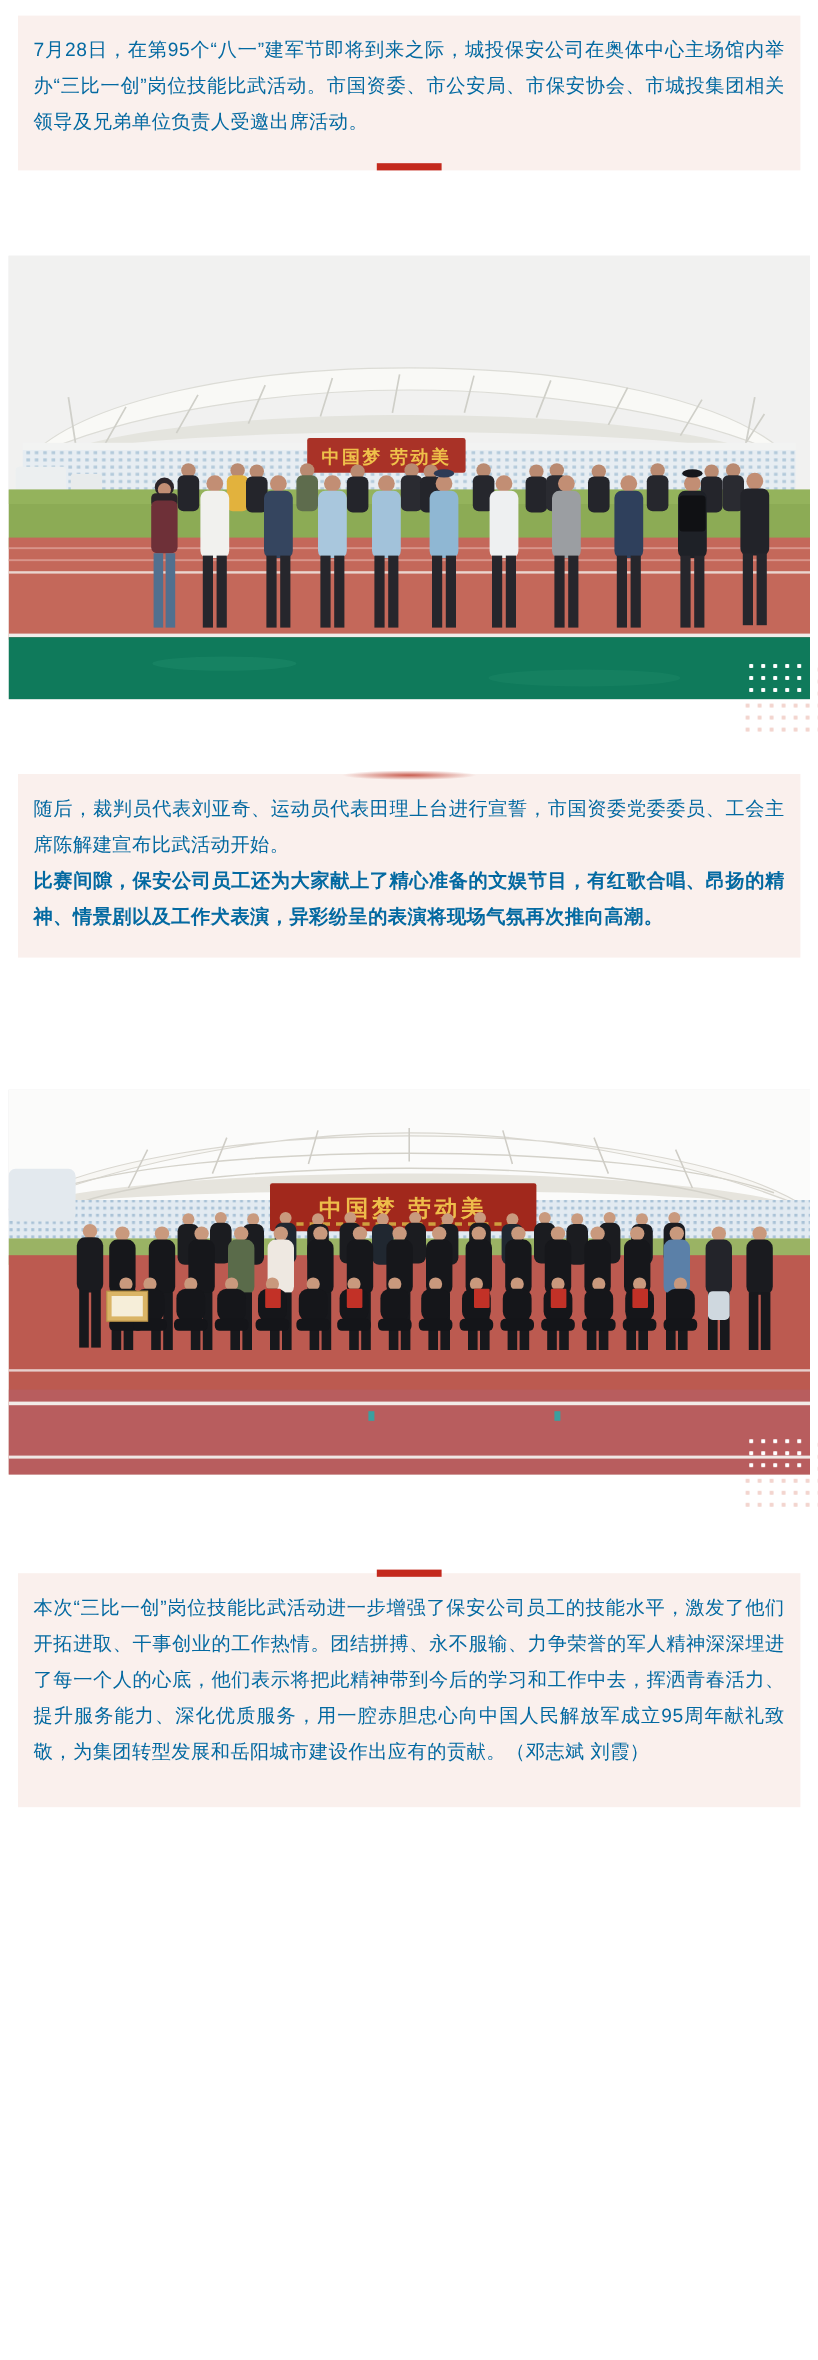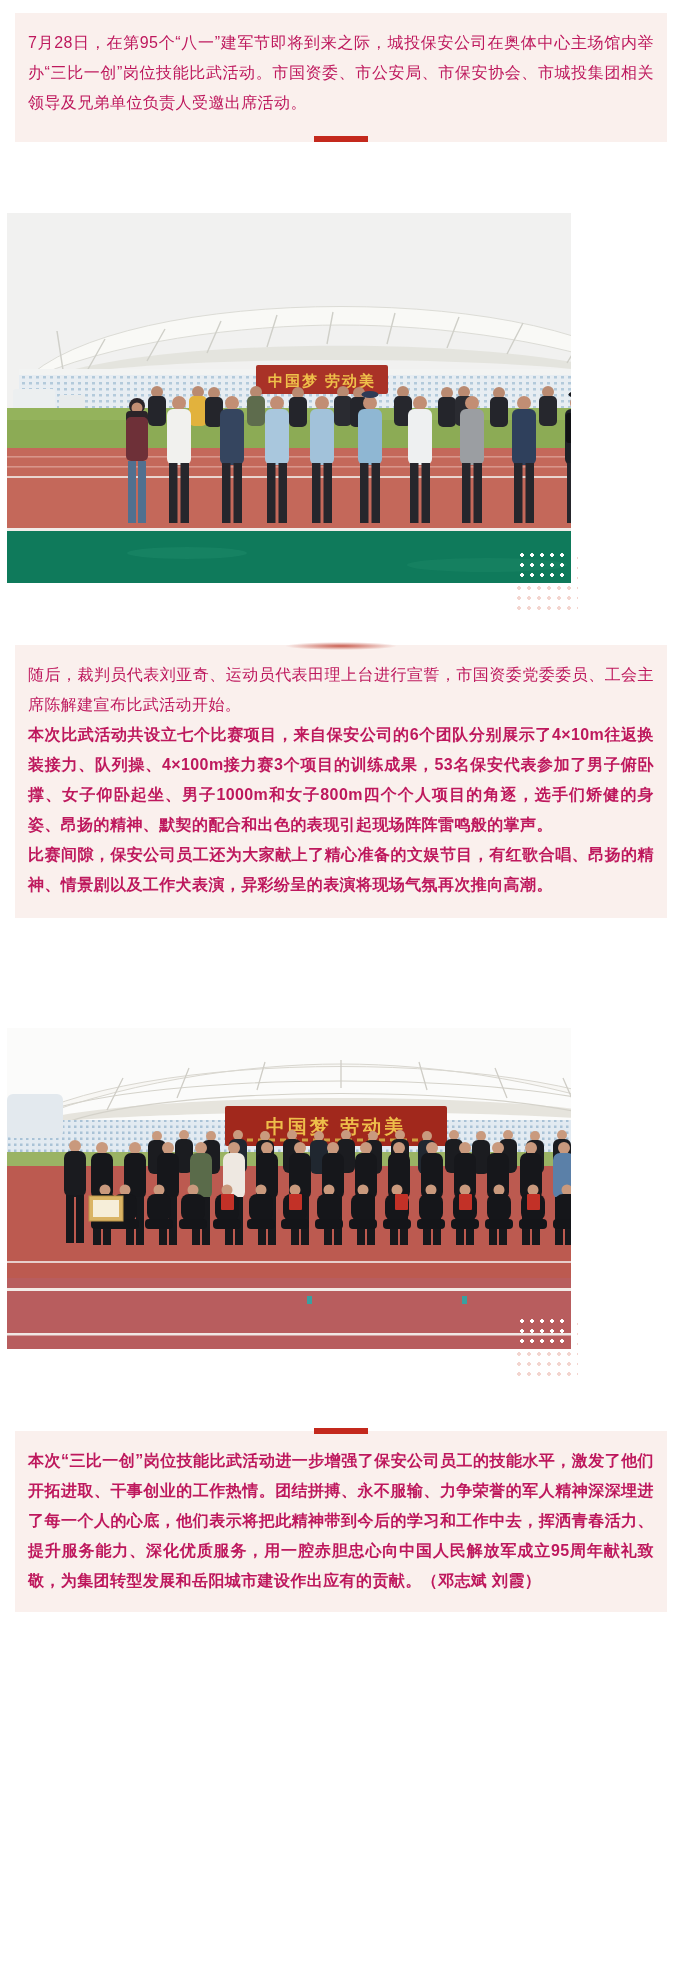--- a/index.html
+++ b/index.html
@@ -1,30 +1,30 @@
 <!DOCTYPE html>
 <html><head>
 <meta charset="utf-8">
 <style>
   html,body{margin:0;padding:0;background:#ffffff;}
   body{width:682px;min-height:1967px;font-family:"Liberation Sans","DejaVu Sans",sans-serif;}
   .page{width:682px;position:relative;}
   .panel{margin:0 15px;background:#faf0ed;position:relative;padding:15px 13px 18px;}
-  .panel p{margin:0;font-size:16px;line-height:30px;letter-spacing:.4px;color:#be185d;text-align:justify;}
+  .panel p{margin:0;font-size:16px;line-height:30px;letter-spacing:.4px;color:#0369a1;text-align:justify;}
   .panel p + p{margin-top:0;font-weight:bold;}
   .panel-intro{margin-top:13px;padding-bottom:24px;}
   .bar{position:absolute;left:50%;transform:translateX(-50%);width:54px;height:6px;background:#c4291d;}
   .bar-bottom{bottom:0;}
   .bar-top{top:-3px;}
   .glow-top{position:absolute;left:50%;transform:translateX(-50%);top:-3px;width:112px;height:8px;
             background:radial-gradient(56px 4px at center,rgba(189,58,42,.8),rgba(189,58,42,0) 100%);}
-  .photo-block{position:relative;width:564px;margin-left:7px;}
+  .photo-block{position:relative;width:668px;margin-left:7px;}
   .photo-block-1{margin-top:71px;margin-bottom:62px;}
   .photo-block-2{margin-top:110px;margin-bottom:82px;}
-  .panel-conclusion{padding-bottom:16px;font-weight:bold;}
+  .panel-conclusion{padding-bottom:30px;}
   .photo{position:relative;z-index:1;overflow:hidden;background:#f1f1f0;}
   .photo svg{display:block;}
   .dots{position:absolute;background-image:radial-gradient(circle,var(--dc) 1.7px,transparent 2.05px);
         background-size:10px 10px;background-position:2px 2px;}
   .dots-white{--dc:#ffffff;right:4px;bottom:3px;width:52px;height:32px;z-index:2;}
   .dots-pink{--dc:#f3d5cf;right:-7px;bottom:-32px;width:66px;height:64px;z-index:0;}
   .tail-space{height:34px;}
 </style>
 </head>
 <body>
@@ -125,21 +125,20 @@
         </g>
       </svg>
       <div class="dots dots-white"></div>
     </div>
     <div class="dots dots-pink"></div>
   </figure>
 
   <section class="panel panel-body">
     <div class="glow-top"></div>
     <p>随后，裁判员代表刘亚奇、运动员代表田理上台进行宣誓，市国资委党委委员、工会主席陈解建宣布比武活动开始。</p>
-    <p>本次比武活动共设立七个比赛项目，来自保安公司的6个团队分别展示了4×10m往返换装接力、队列操、4×100m接力赛3个项目的训练成果，53名保安代表参加了男子俯卧撑、女子仰卧起坐、男子1000m和女子800m四个个人项目的角逐，选手们矫健的身姿、昂扬的精神、默契的配合和出色的表现引起现场阵阵雷鸣般的掌声。</p>
     <p>比赛间隙，保安公司员工还为大家献上了精心准备的文娱节目，有红歌合唱、昂扬的精神、情景剧以及工作犬表演，异彩纷呈的表演将现场气氛再次推向高潮。</p>
   </section>
 
   <figure class="photo-block photo-block-2" style="margin:110px 0 82px 7px;">
     <div class="photo">
       <svg width="668" height="321" viewBox="0 0 668 321" xmlns="http://www.w3.org/2000/svg">
         <defs>
           <pattern id="seats2" width="6" height="6" patternUnits="userSpaceOnUse">
             <rect width="6" height="6" fill="#e2eaf1"></rect>
               <rect x="1" y="1.5" width="2.5" height="2.5" fill="#a9c2d6"></rect>

